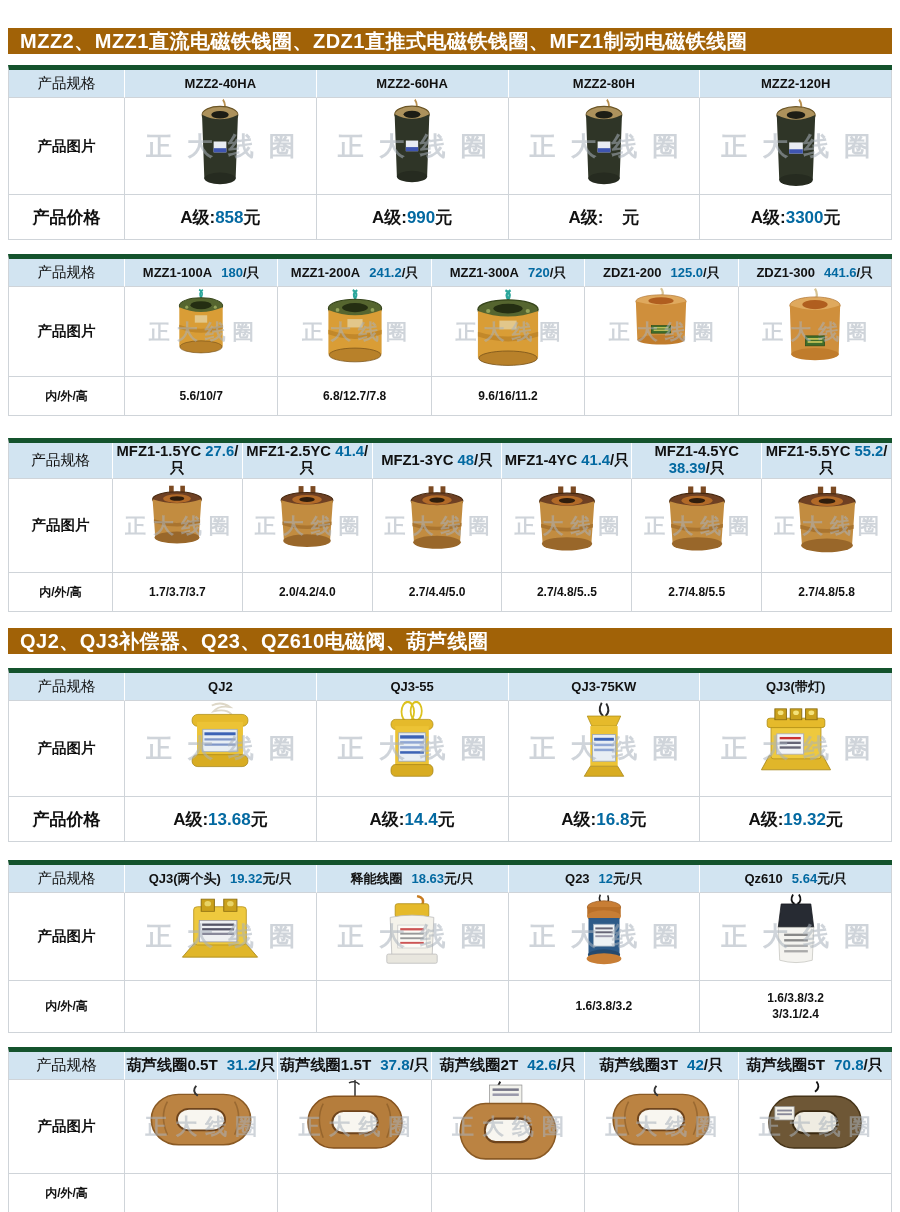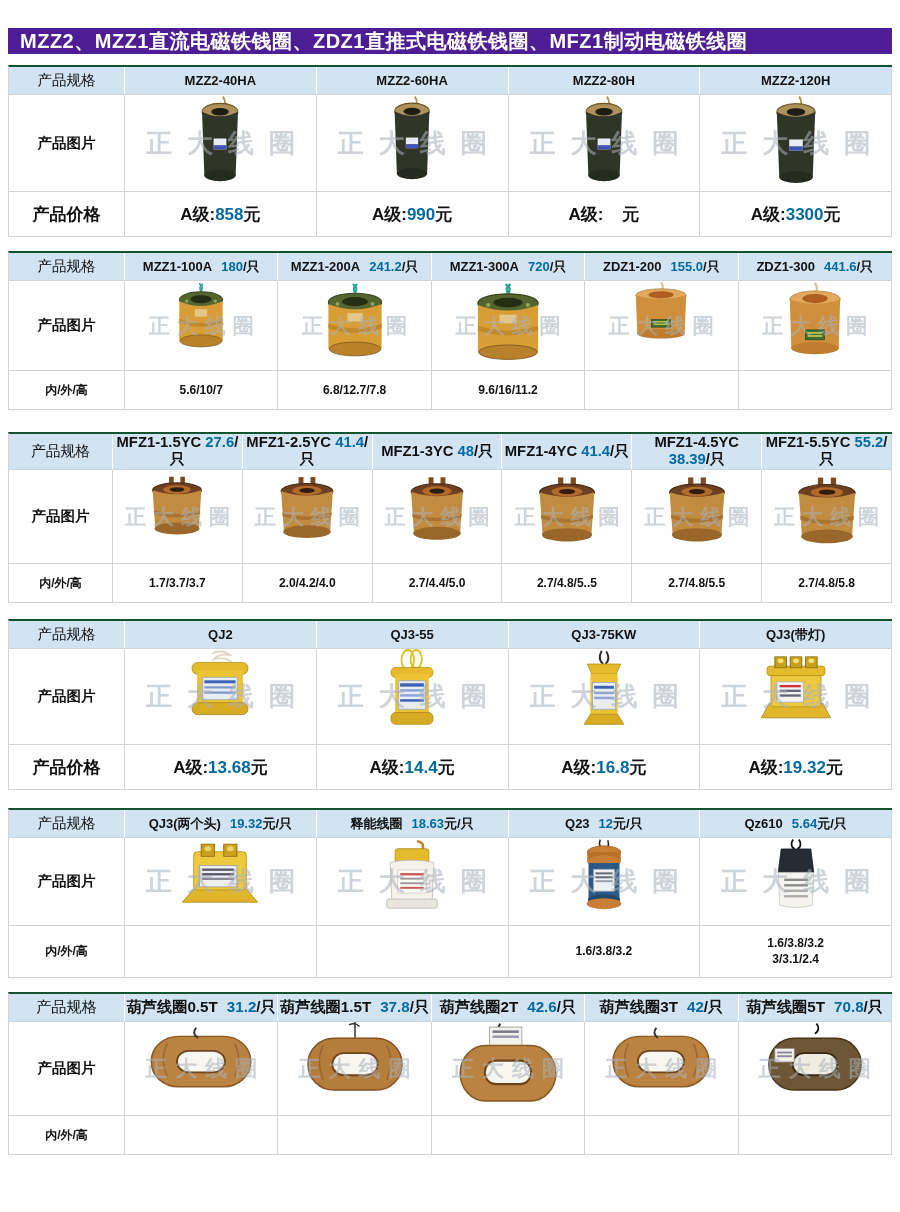--- a/index.html
+++ b/index.html
@@ -1,22 +1,22 @@
 <!DOCTYPE html>
 <html><head>
 <meta charset="utf-8">
 <style>
   *{box-sizing:border-box}
   html,body{margin:0;padding:0}
   body{width:900px;height:1212px;background:#fff;font-family:"Liberation Sans",sans-serif;color:#111;overflow:hidden}
   .page{padding:28px 8px 0}
-  .banner{background:#4c1d95;color:#fff;font-weight:bold;font-size:20px;line-height:26px;height:26px;padding-left:12px;letter-spacing:.5px;white-space:nowrap}
+  .banner{background:#a16207;color:#fff;font-weight:bold;font-size:20px;line-height:26px;height:26px;padding-left:12px;letter-spacing:.5px;white-space:nowrap}
   .banner.b1{margin-bottom:11px}
   .banner.b2{margin-bottom:14px}
-  table.cat{width:100%;border-collapse:separate;border-spacing:0;table-layout:fixed;border-top:2px solid #14532d;border-left:1px solid #cfd4d9}
+  table.cat{width:100%;border-collapse:separate;border-spacing:0;table-layout:fixed;border-top:5px solid #14532d;border-left:1px solid #cfd4d9}
   .cat td{border-right:1px solid #cfd4d9;border-bottom:1px solid #cfd4d9;text-align:center;vertical-align:middle;padding:0;overflow:hidden}
   tr.head td{background:#d2e4f1;font-weight:bold;font-size:13px;height:28px;border-right-color:#fff}
   tr.head td:last-child{border-right-color:#cfd4d9}
   td.lbl{font-size:14.5px;font-weight:bold;background:inherit}
   tr.head td.lbl{font-weight:normal;font-size:14.5px}
   tr.r-img td{height:97px}
   .t2 tr.r-img td{height:90px}
   .t3 tr.r-img td{height:94px}
   .t4 tr.r-img td{height:96px}
   .t5 tr.r-img td{height:88px}
@@ -282,21 +282,21 @@
         <col>
         <col>
         <col>
       </colgroup>
     <tbody>
         <tr class="head">
       <td class="lbl">产品规格</td>
       <td><span>MZZ1-100A</span><span class="red gap">180</span><span>/只</span></td>
       <td><span>MZZ1-200A</span><span class="red gap">241.2</span><span>/只</span></td>
       <td><span>MZZ1-300A</span><span class="red gap">720</span><span>/只</span></td>
-      <td><span>ZDZ1-200</span><span class="red gap">155.0</span><span>/只</span></td>
+      <td><span>ZDZ1-200</span><span class="red gap">125.0</span><span>/只</span></td>
       <td><span>ZDZ1-300</span><span class="red gap">441.6</span><span>/只</span></td>
     </tr>
     <tr class="r-img">
       <td class="lbl">产品图片</td>
       <td>
             <div class="imgbox">
               <svg class="ph" width="62" height="74" viewBox="0 0 100 110" preserveAspectRatio="none">
                 <use href="#sym-mzz1"></use>
               </svg>
               <div class="wm">正大线圈</div>
@@ -422,20 +422,21 @@
       <td>1.7/3.7/3.7</td>
       <td>2.0/4.2/4.0</td>
       <td>2.7/4.4/5.0</td>
       <td>2.7/4.8/5..5</td>
       <td>2.7/4.8/5.5</td>
       <td>2.7/4.8/5.8</td>
     </tr>
   </tbody>
     </table>
 
+  <div class="banner b2">QJ2、QJ3补偿器、Q23、QZ610电磁阀、葫芦线圈</div>
 
   <table class="cat t4 m4">
     <colgroup>
         <col class="w-lbl">
         <col>
         <col>
         <col>
         <col>
       </colgroup>
     <tbody>

